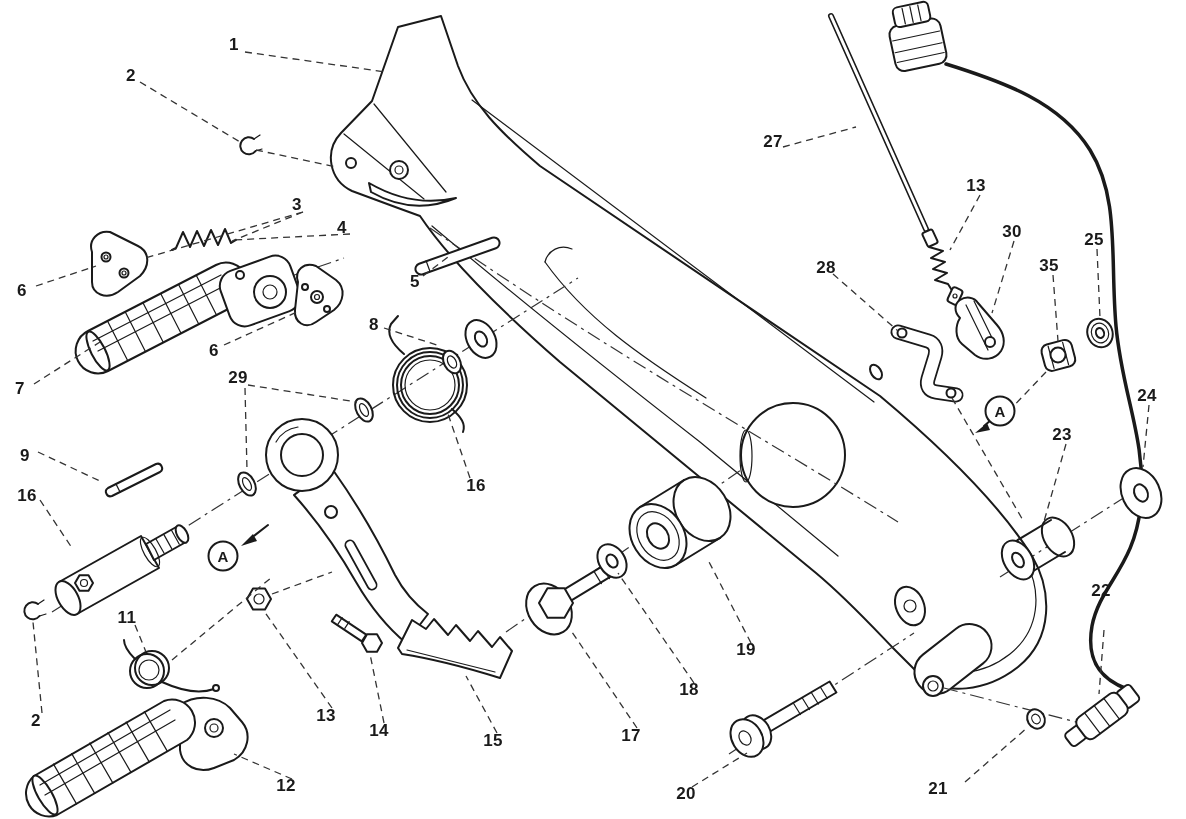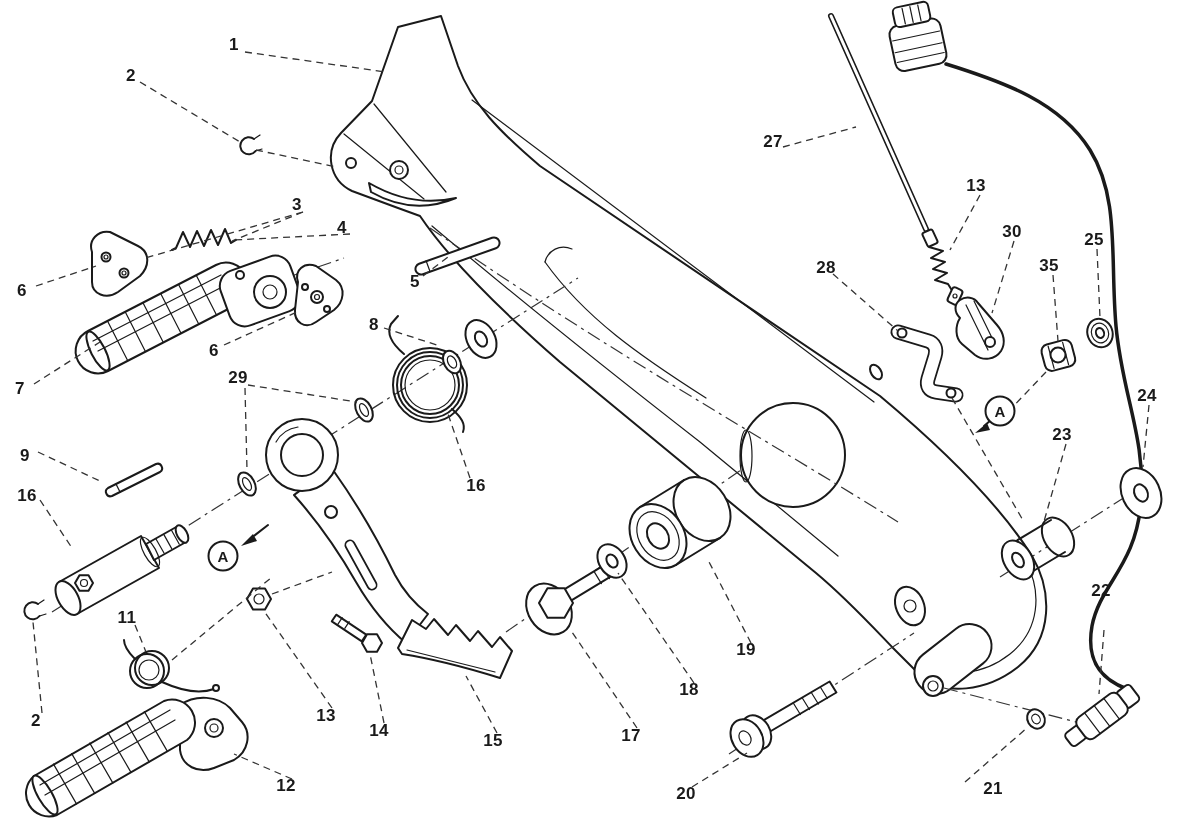--- a/index.html
+++ b/index.html
@@ -343,21 +343,21 @@
       <div class="part-label" style="left: 36px; top: 721px;">2</div>
       <div class="part-label" style="left: 286px; top: 786px;">12</div>
       <div class="part-label" style="left: 326px; top: 716px;">13</div>
       <div class="part-label" style="left: 379px; top: 731px;">14</div>
       <div class="part-label" style="left: 493px; top: 741px;">15</div>
       <div class="part-label" style="left: 476px; top: 486px;">16</div>
       <div class="part-label" style="left: 631px; top: 736px;">17</div>
       <div class="part-label" style="left: 689px; top: 690px; text-align: center;">18</div>
       <div class="part-label" style="left: 746px; top: 650px;">19</div>
       <div class="part-label" style="left: 686px; top: 794px;">20</div>
-      <div class="part-label" style="left: 993px; top: 789px;">21</div>
+      <div class="part-label" style="left: 938px; top: 789px;">21</div>
       <div class="part-label" style="left: 1101px; top: 591px;">22</div>
       <div class="part-label" style="left: 1062px; top: 435px;">23</div>
       <div class="part-label" style="left: 1147px; top: 396px;">24</div>
       <div class="part-label" style="left: 1094px; top: 240px;">25</div>
       <div class="part-label" style="left: 1049px; top: 266px;">35</div>
       <div class="part-label" style="left: 773px; top: 142px;">27</div>
       <div class="part-label" style="left: 826px; top: 268px;">28</div>
       <div class="part-label" style="left: 1012px; top: 232px;">30</div>
       <div class="part-label" style="left: 976px; top: 186px;">13</div>
       <div class="detail-marker" style="left: 223px; top: 556px;">A</div>

